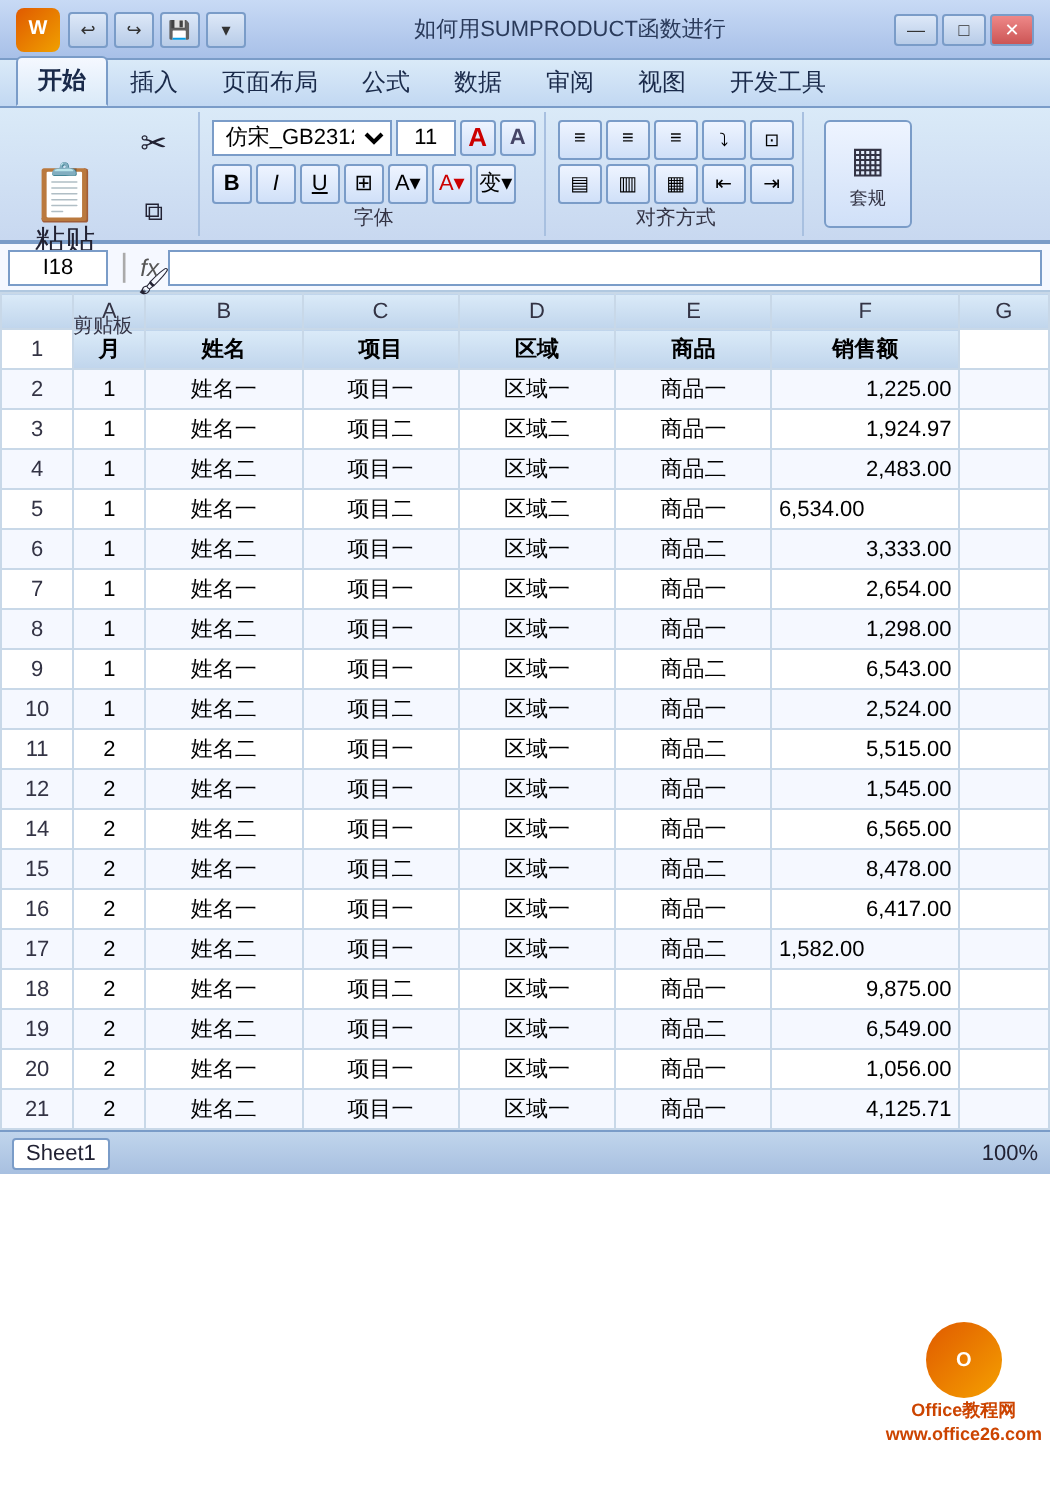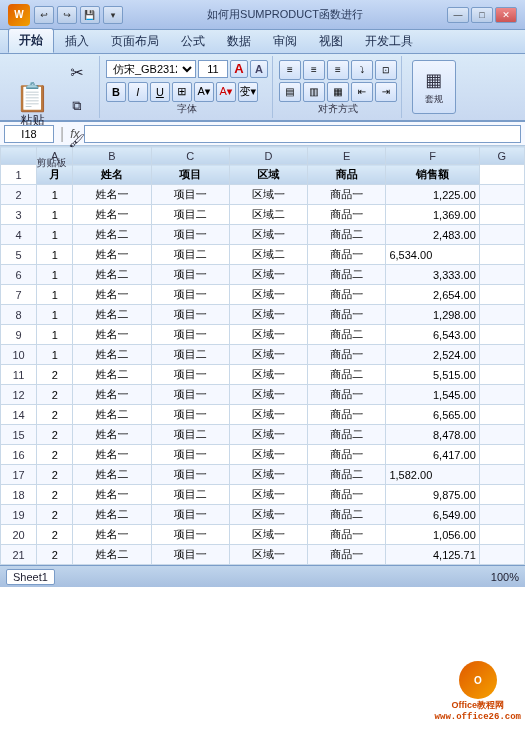--- a/index.html
+++ b/index.html
@@ -122,21 +122,21 @@
     }
 
     
     #paste-btn {
       display: flex; flex-direction: column; align-items: center; justify-content: center;
       cursor: pointer; padding: 4px 6px;
       border: 1px solid transparent; border-radius: 2px;
       min-width: 40px;
     }
     #paste-icon { font-size: 28px; line-height: 1; }
-    #paste-label { font-size: 12px; color: #223; text-decoration: underline; }
+    #paste-label { font-size: 15px; color: #223; text-decoration: underline; }
 
     
     .font-row { display: flex; align-items: center; gap: 2px; margin-bottom: 2px; }
     .font-select {
       width: 90px; height: 18px; font-size: 11px;
       border: 1px solid #7a9cc8; background: white; padding: 0 2px;
     }
     .font-size-input {
       width: 30px; height: 18px; font-size: 11px;
       border: 1px solid #7a9cc8; background: white;
@@ -425,21 +425,21 @@
           <td style="text-align: right;">1,225.00</td>
           <td></td>
         </tr>
         <tr>
           <td class="row-num">3</td>
           <td style="text-align: center;">1</td>
           <td style="text-align: center;">姓名一</td>
           <td style="text-align: center;">项目二</td>
           <td style="text-align: center;">区域二</td>
           <td style="text-align: center;">商品一</td>
-          <td style="text-align: right;">1,369.00</td>
+          <td style="text-align: right;">1,924.97</td>
           <td></td>
         </tr>
         <tr>
           <td class="row-num">4</td>
           <td style="text-align: center;">1</td>
           <td style="text-align: center;">姓名二</td>
           <td style="text-align: center;">项目一</td>
           <td style="text-align: center;">区域一</td>
           <td style="text-align: center;">商品二</td>
           <td style="text-align: right;">2,483.00</td>
@@ -613,14 +613,14 @@
   <span style="padding:1px 6px;background:white;border:1px solid #7a9cc8;border-radius:2px;">Sheet1</span>
   <span style="flex:1;"></span>
   <span>100%</span>
 </div>
 
 <div id="watermark">
   <div id="wm-logo">
     <span>O</span>
   </div>
   <div id="wm-text">Office教程网</div>
-  <div id="wm-text" style="font-size:9px;color:#cc4400;font-family:Liberation Mono, monospace;">www.office26.com</div>
+  <div id="wm-text" style="font-size:9px;color:#cc4400;">www.office26.com</div>
 </div>
 
 </body></html>

